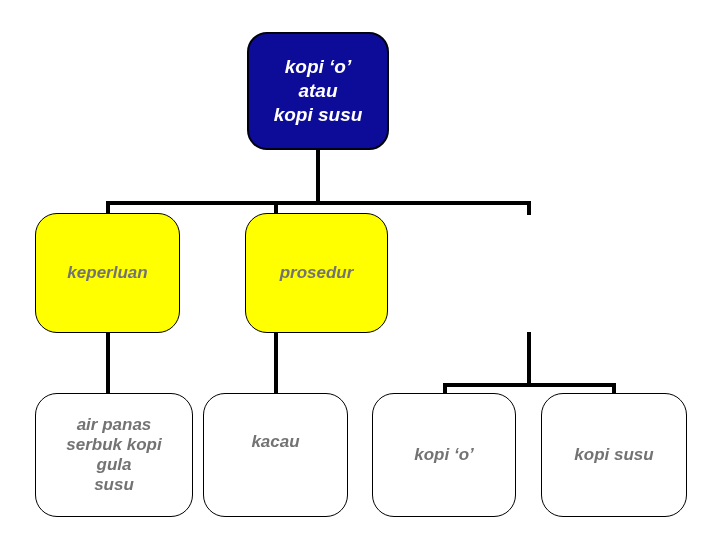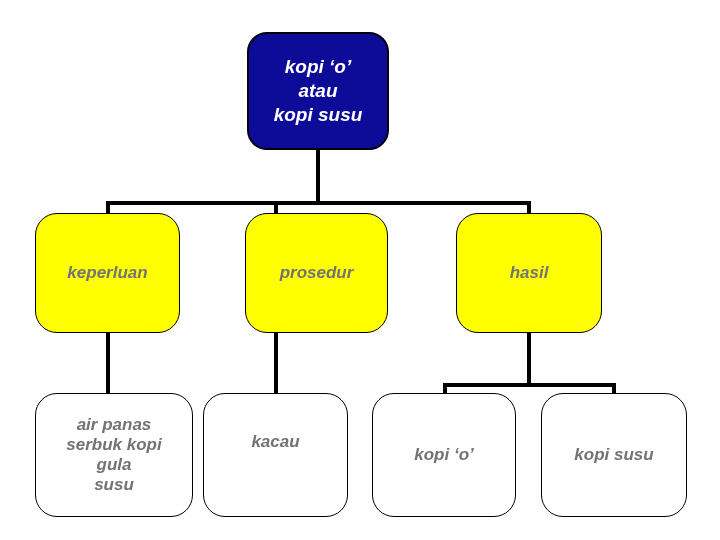--- a/index.html
+++ b/index.html
@@ -75,23 +75,20 @@
 atau
 kopi susu</span>
   </div>
 
   <div class="box branch" style="left:35px; top:213px; width:145px; height:120px;">
     <span class="label">keperluan</span>
   </div>
   <div class="box branch" style="left:205px; top:213px; width:143px; height:120px;margin-left:40px;">
     <span class="label">prosedur</span>
   </div>
-  <div class="box branch" style="left:456px; top:213px; width:146px; height:120px;">
-    <span class="label">hasil</span>
-  </div>
 
   <div class="box leaf" style="left:35px; top:393px; width:158px; height:124px;">
     <span class="label">air panas
 serbuk kopi
 gula
 susu</span>
   </div>
   <div class="box leaf lift" style="left:203px; top:393px; width:145px; height:124px;">
     <span class="label">kacau</span>
   </div>

